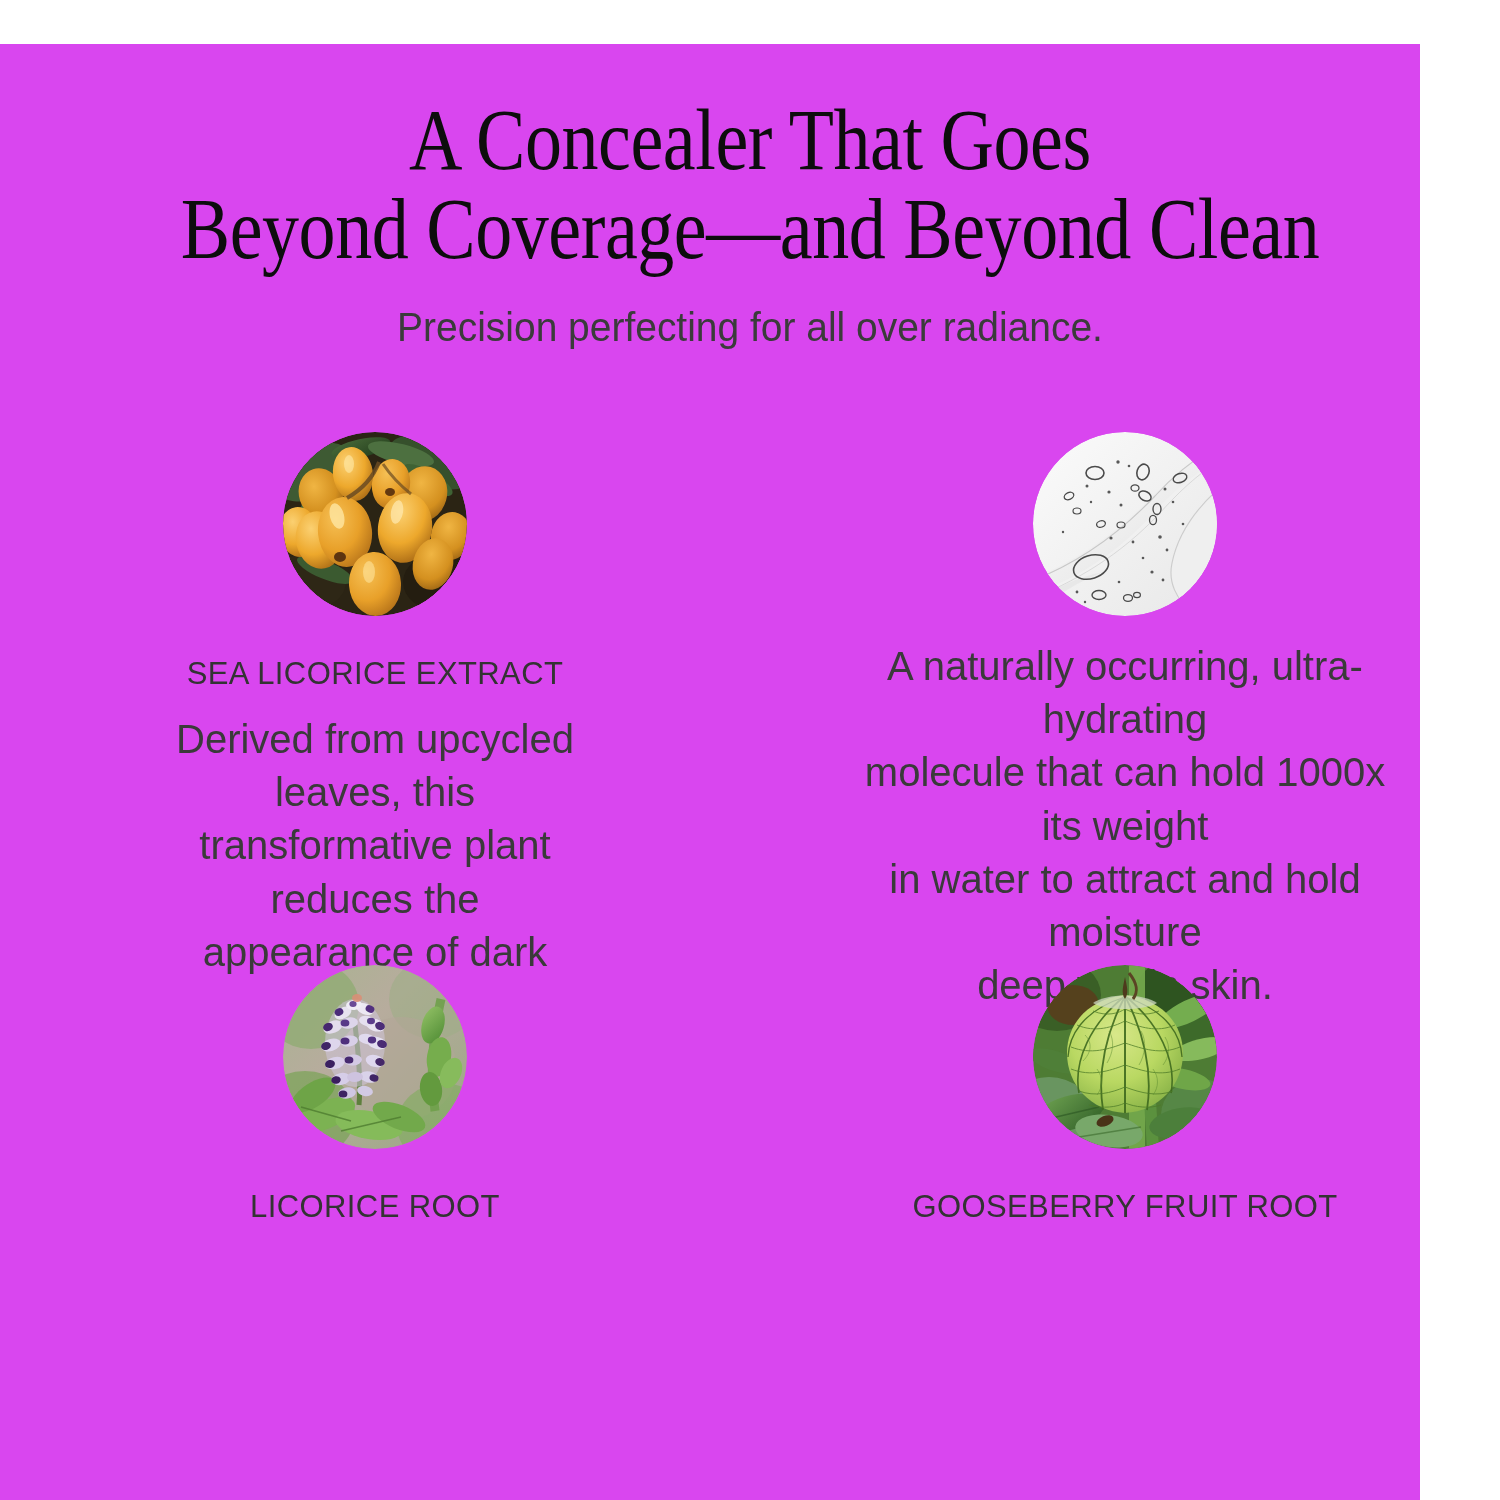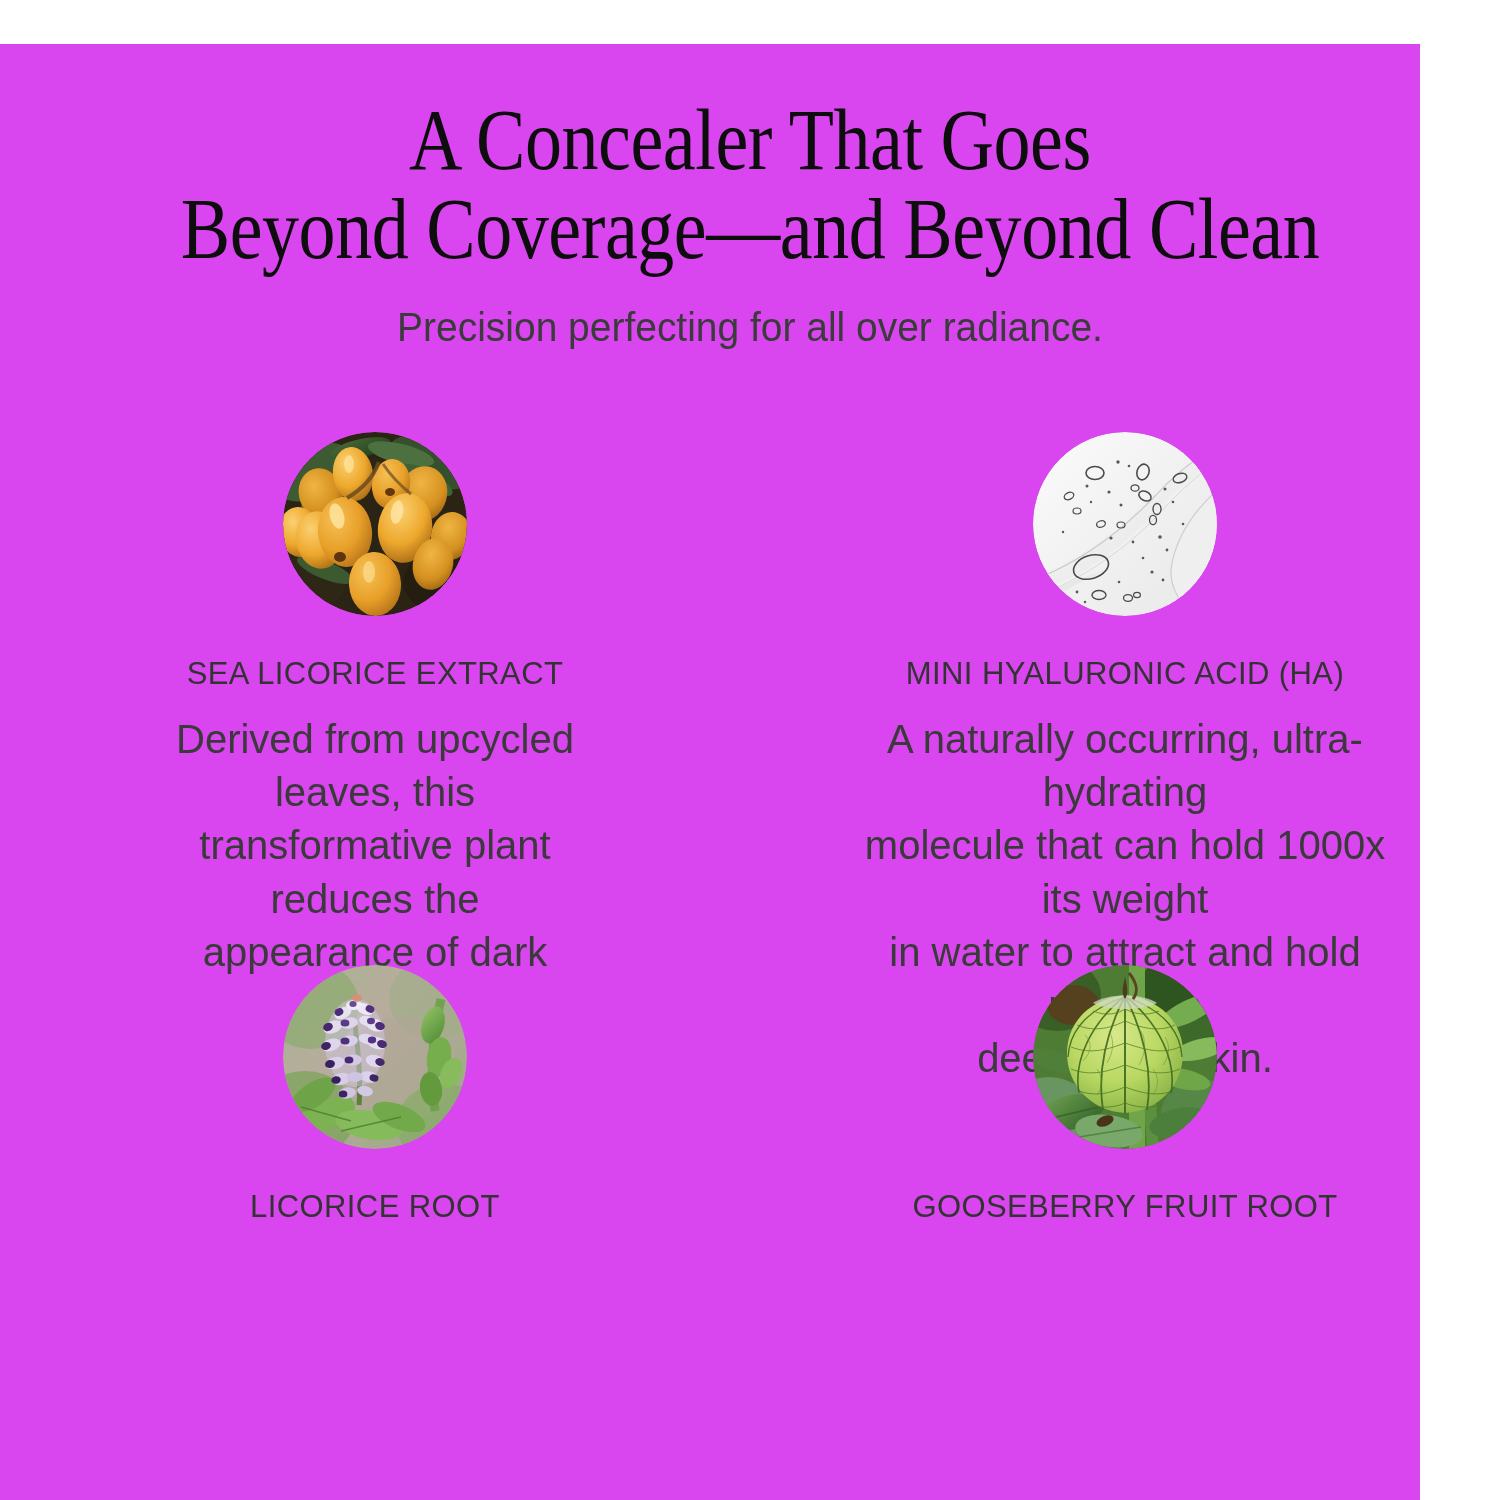--- a/index.html
+++ b/index.html
@@ -257,21 +257,20 @@
               <circle cx="44" cy="160" r="1.4"></circle>
                 <circle cx="52" cy="170" r="1.2"></circle>
               <circle cx="86" cy="150" r="1.3"></circle>
                 <circle cx="110" cy="126" r="1.3"></circle>
               <circle cx="30" cy="100" r="1.2"></circle>
                 <circle cx="150" cy="92" r="1.3"></circle>
             </g>
           </g>
         </svg>
       </div>
-      <div class="card-title">MINI HYALURONIC ACID (HA)</div>
       <div class="card-desc wide">A naturally occurring, ultra-hydrating
 molecule that can hold 1000x its weight
 in water to attract and hold moisture
 deep within skin.</div>
     </div>
 
     <div class="card">
       <div class="thumb">
         <svg viewBox="0 0 184 184" xmlns="http://www.w3.org/2000/svg" aria-hidden="true">
           <defs>

